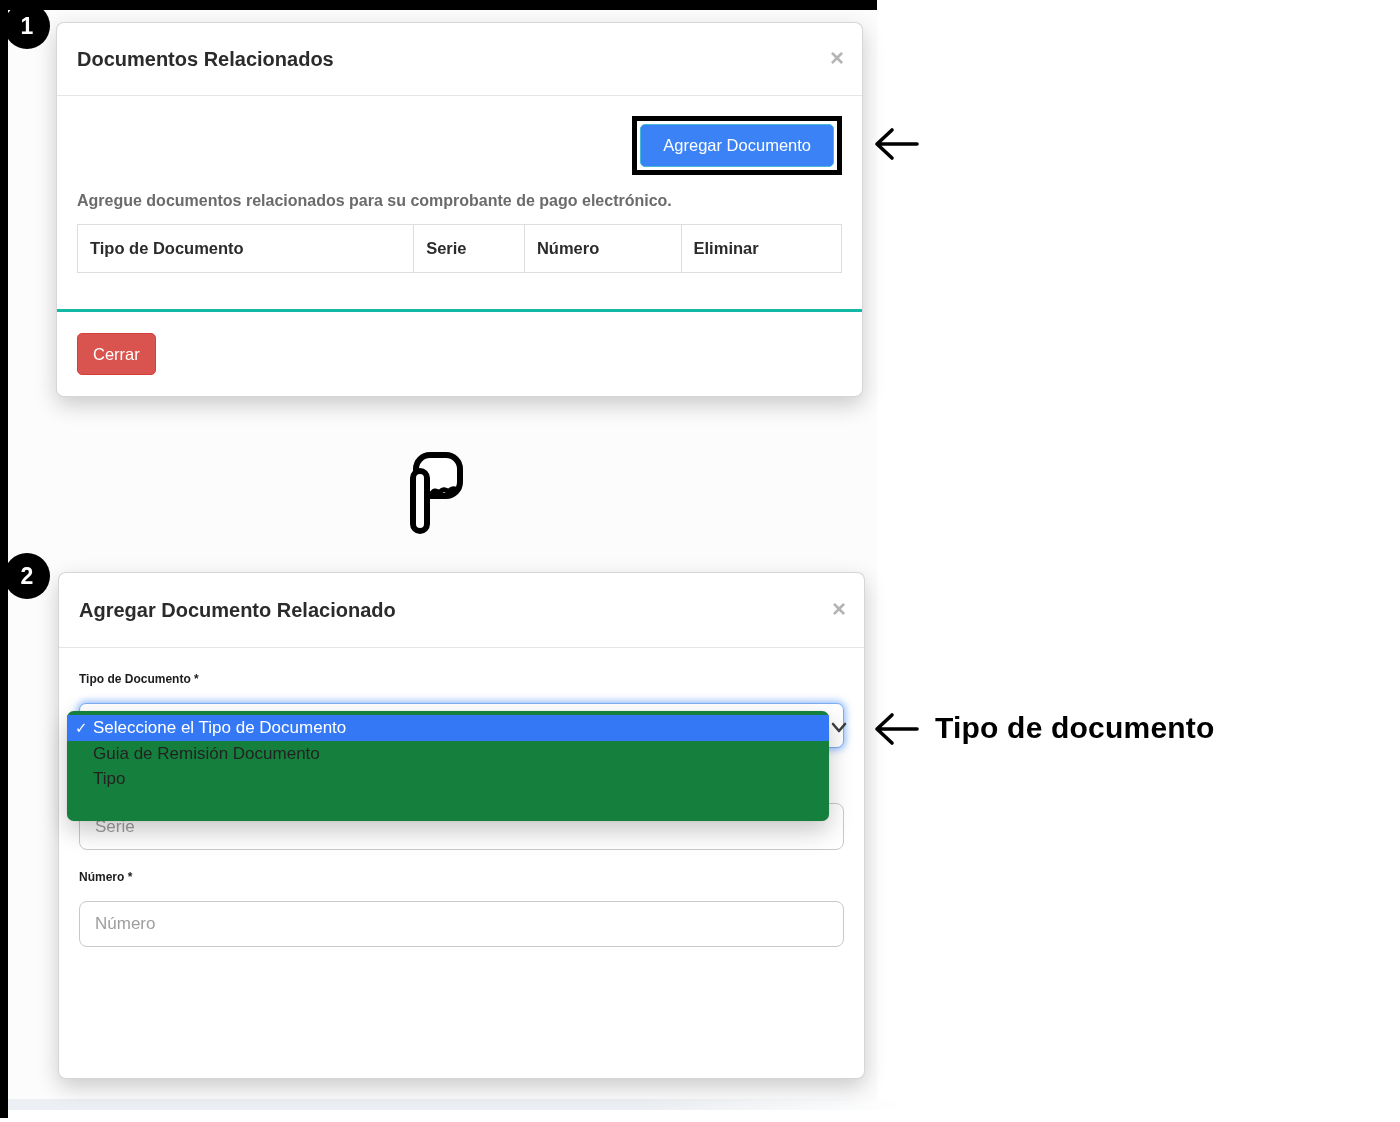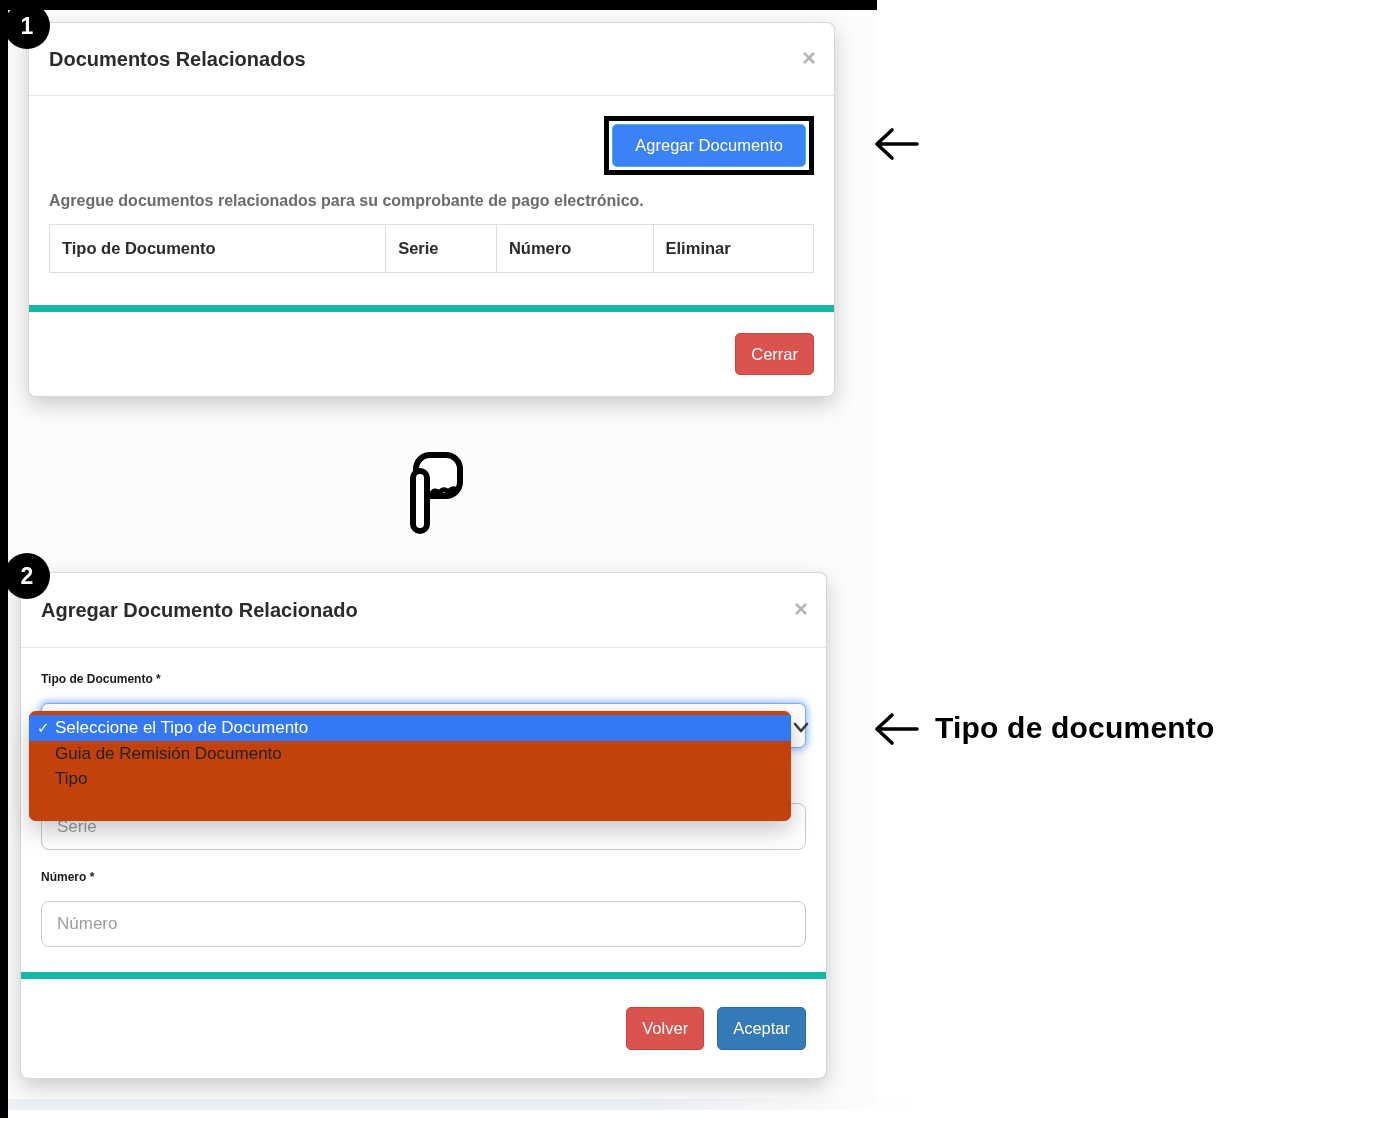--- a/index.html
+++ b/index.html
@@ -8,33 +8,33 @@
     font-family:"Liberation Sans","DejaVu Sans",sans-serif;color:#2f2f2f;
   }
   
   .top-bar{position:absolute;left:0;top:0;width:877px;height:10px;background:#000;z-index:3;}
   .left-bar{position:absolute;left:0;top:0;width:8px;height:1118px;background:#000;z-index:3;}
   .shot-bg{position:absolute;left:8px;top:10px;width:869px;height:1090px;background:#fcfcfd;z-index:1;}
   .bottom-strip{position:absolute;left:8px;top:1099px;width:900px;height:11px;z-index:2;
     background:linear-gradient(to right,#eceff3 70%,rgba(236,239,243,0));}
   
   .modal{position:absolute;background:#fff;border:1px solid rgba(0,0,0,.16);border-radius:8px;
-    box-shadow:0 8px 22px rgba(0,0,0,.20);display:flex;flex-direction:column;z-index:4;}
+    box-shadow:0 8px 22px rgba(0,0,0,.20);display:flex;flex-direction:column;z-index:4;margin-left:28px;}
   #modal1{left:28px;top:22px;width:805px;height:373px;}
-  #modal2{left:20px;top:572px;width:805px;height:505px;}
+  #modal2{left:30px;top:572px;width:805px;height:505px;}
   .modal-header{flex:0 0 auto;display:flex;align-items:center;border-bottom:1px solid #e5e5e5;
     padding:0 20px;position:relative;}
   #modal1 .modal-header{height:72px;}
   #modal2 .modal-header{height:74px;}
   .modal-title{font-size:20px;font-weight:bold;color:#2b2b2b;}
   .modal-close{position:absolute;right:18px;top:50%;transform:translateY(-56%);
     font-size:24px;font-weight:bold;color:#b4b4b4;cursor:pointer;line-height:1;}
   .modal-body{flex:1 1 auto;padding:16px 20px 0;position:relative;}
-  .modal-footer{flex:0 0 auto;border-top:7px solid #14b8a6;display:flex;align-items:center;
-    justify-content:flex-end;padding:0 20px;gap:13px;}
+  .modal-footer{flex:0 0 auto;border-top:3px solid #14b8a6;display:flex;align-items:center;
+    padding:0 20px;gap:13px;}
   #modal1 .modal-footer{height:84px;}
   #modal2 .modal-footer{height:99px;}
   
   .btn{display:inline-block;border-radius:5px;font-size:16.5px;color:#fff;border:1px solid transparent;
     padding:10px 15px;cursor:pointer;font-family:inherit;line-height:1.25;}
   .btn-info{background:#3b82f6;border-color:#46b8da;padding:10px 22px;}
   .btn-danger{background:#d9534f;border-color:#d43f3a;}
   .btn-primary{background:#337ab7;border-color:#2e6da4;}
   
   .add-row{text-align:right;margin-top:4px;}
@@ -50,21 +50,21 @@
   .numero-label{top:222px;}
   .select-box{position:absolute;left:20px;top:55px;width:763px;height:43px;background:#fff;
     border:1px solid #7aaef5;border-radius:7px;box-shadow:0 0 7px 2px rgba(70,140,250,.55);z-index:5;}
   .chevron-wrap{position:absolute;left:770px;top:142px;z-index:8;}
   .text-input{position:absolute;left:20px;width:733px;border:1px solid #c9c9c9;border-radius:8px;
     font-size:17px;color:#333;padding:0 15px;font-family:inherit;background:#fff;outline:none;}
   .text-input::placeholder{color:#9e9e9e;opacity:1;}
   .serie-input{top:155px;height:45px;z-index:4;}
   .numero-input{top:253px;height:44px;z-index:4;}
   
-  .dropdown-popup{position:absolute;left:8px;top:138px;width:762px;height:110px;background:#c2410c;
+  .dropdown-popup{position:absolute;left:8px;top:138px;width:762px;height:110px;background:#15803d;
     border-radius:7px;box-shadow:0 10px 24px rgba(0,0,0,.22), 0 0 1px rgba(0,0,0,.25);
     padding:4px 0;box-sizing:border-box;z-index:7;}
   .dropdown-option{height:25.5px;line-height:25.5px;font-size:17px;color:#222;padding-left:26px;
     white-space:nowrap;cursor:default;}
   .dropdown-option.selected{background:#3478f6;color:#fff;padding-left:8px;border-radius:1px;}
   .dropdown-option.selected .check{display:inline-block;width:18px;font-size:15px;}
   
   .step-badge{position:absolute;width:46px;height:46px;border-radius:50%;background:#000;color:#fff;
     display:flex;align-items:center;justify-content:center;font-size:23px;font-weight:bold;z-index:10;}
   #badge1{left:4px;top:3px;}
@@ -125,24 +125,20 @@
       <span class="modal-title">Agregar Documento Relacionado</span>
       <span class="modal-close">×</span>
     </div>
     <div class="modal-body">
       <span class="form-label tipo-label">Tipo de Documento *</span>
       <div class="select-box"></div>
       <input class="text-input serie-input" type="text" placeholder="Serie" style="">
       <span class="form-label numero-label">Número *</span>
       <input class="text-input numero-input" type="text" placeholder="Número" style="">
     </div>
-    <div class="modal-footer">
-      <button class="btn btn-danger">Volver</button>
-      <button class="btn btn-primary">Aceptar</button>
-    </div>
 
     <div class="dropdown-popup">
       <div class="dropdown-option selected">
         <span class="check">✓</span><span>Seleccione el Tipo de Documento</span>
       </div>
       <div class="dropdown-option">Guia de Remisión Documento</div>
       <div class="dropdown-option">Tipo</div>
     </div>
     <svg class="chevron-wrap" width="20" height="24" viewBox="0 0 20 24">
       <path d="M4 9 L10 16 L16 9" fill="none" stroke="#3c3c3c" stroke-width="2.6" stroke-linecap="round" stroke-linejoin="round"></path>

